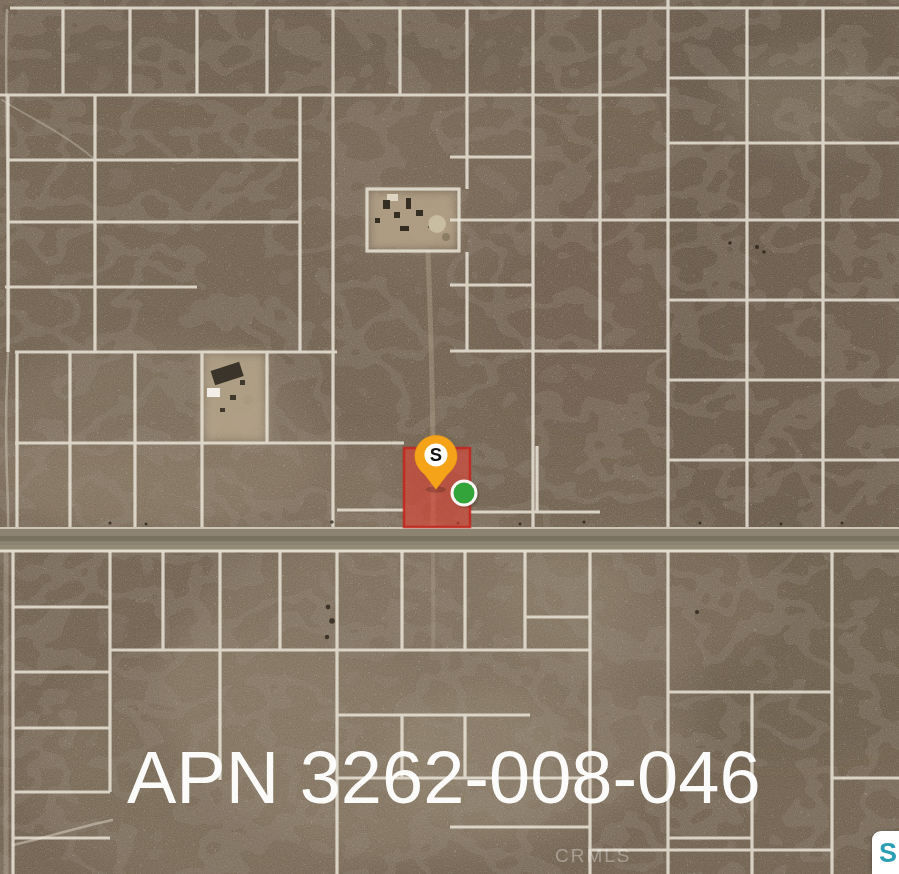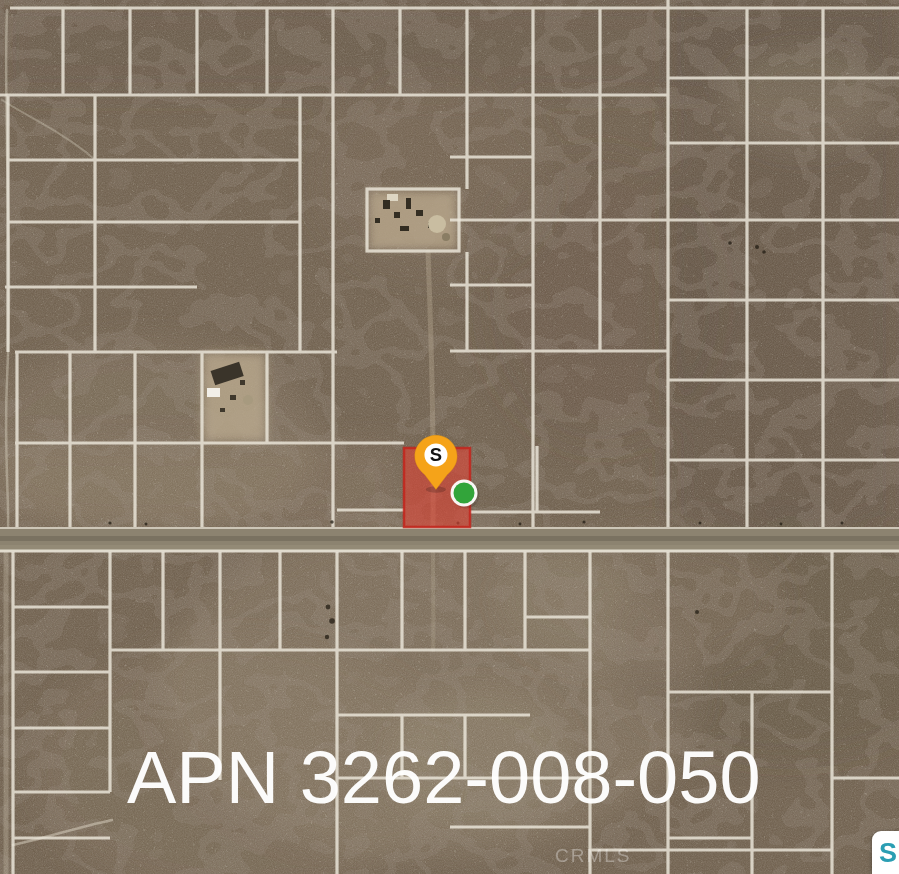--- a/index.html
+++ b/index.html
@@ -172,21 +172,21 @@
       <text x="23" y="28.5" font-size="20" font-weight="bold" text-anchor="middle" font-family="Liberation Sans, sans-serif" fill="#141414">S</text>
     </g>
 
     <g>
       <circle cx="466" cy="495" r="13.5" fill="#000" opacity=".12"></circle>
       <circle cx="464" cy="493" r="13.5" opacity=".95" fill="#FFFFFF"></circle>
       <circle cx="464" cy="493" r="10.5" fill="#32A43A"></circle>
     </g>
   </svg>
 
-  <div class="apn">APN 3262-008-050</div>
+  <div class="apn">APN 3262-008-046</div>
 
   <div class="watermark">CRMLS</div>
 
   <div class="badge">
     <span>S</span>
   </div>
 
 </div>
 
 </body></html>

